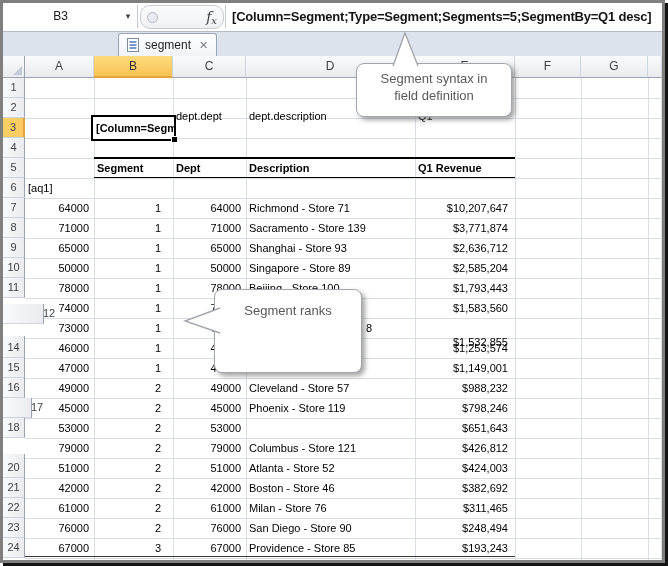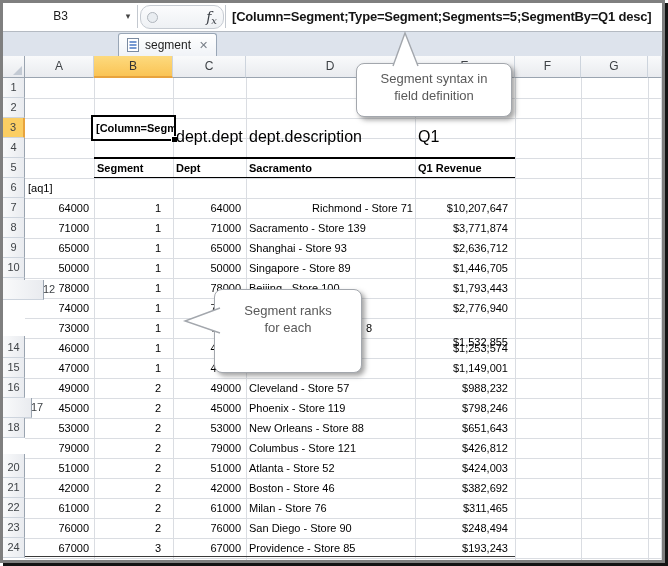--- a/index.html
+++ b/index.html
@@ -49,21 +49,21 @@
   .colhdr.sel{background:linear-gradient(#fdda7e,#fac455);border-bottom:2px solid #e8a33d;color:#333;}
   .rowhdr{position:absolute;left:0;width:22px;height:20px;box-sizing:border-box;z-index:3;
           background:linear-gradient(to right,#f9fafb,#e9ebef);border-right:1px solid #9aa4b0;
           border-bottom:1px solid #cdd4dd;font-size:11px;text-align:center;line-height:19px;color:#3f4347;}
   .rowhdr.sel{background:#fbce63;border-right:2px solid #e8a33d;}
   .vline{position:absolute;top:22px;width:1px;height:482px;background:#dadde2;z-index:0;}
   .hline{position:absolute;left:22px;width:637px;height:1px;background:#dadde2;z-index:0;}
   .c{position:absolute;height:20px;line-height:20px;font-size:11px;color:#000;z-index:2;}
   .num{text-align:right;}
   .txt{text-align:left;white-space:nowrap;overflow:hidden;}
-  .r3cell{position:absolute;top:71px;height:20px;line-height:20px;font-size:16px;z-index:2;white-space:nowrap;}
+  .r3cell{position:absolute;top:50px;height:20px;line-height:20px;font-size:11px;z-index:2;white-space:nowrap;}
   .r5cell{position:absolute;top:102px;height:20px;line-height:20px;font-size:11px;font-weight:bold;z-index:2;white-space:nowrap;}
   .r5bt{position:absolute;left:91px;top:101px;width:421px;height:2px;background:#000;z-index:3;}
   .r5bb{position:absolute;left:91px;top:121px;width:421px;height:1px;background:#000;z-index:3;}
   .botline{position:absolute;left:22px;top:500px;width:490px;height:1px;background:#3a3a3a;z-index:3;}
   .a6{position:absolute;left:25px;top:122px;height:20px;line-height:20px;font-size:11px;z-index:2;}
 
   .sel-box{position:absolute;left:88px;top:59px;width:85px;height:26px;box-sizing:border-box;
            border:2px solid #000;background:#fff;z-index:4;overflow:visible;}
   .sel-text{display:block;height:22px;line-height:22px;font-size:11px;font-weight:bold;
             padding-left:3px;white-space:nowrap;overflow:hidden;}
@@ -122,21 +122,21 @@
 
     <div class="sel-box">
       <span class="sel-text">[Column=Segment;Type=Segment;Segments=5;SegmentBy=Q1 desc]</span>
       <div class="sel-handle"></div>
     </div>
 
     <div class="r5bt"></div>
     <div class="r5bb"></div>
     <div class="r5cell" style="left:94px;">Segment</div>
     <div class="r5cell" style="left:173px;">Dept</div>
-    <div class="r5cell" style="left:246px;">Sacramento</div>
+    <div class="r5cell" style="left:246px;">Description</div>
     <div class="r5cell" style="left:415px;">Q1 Revenue</div>
 
     <div class="a6">[aq1]</div>
 
     <div class="botline"></div>
   <div class="vline" style="left: 91px;"></div>
         <div class="vline" style="left: 170px;"></div>
         <div class="vline" style="left: 243px;"></div>
         <div class="vline" style="left: 412px;"></div>
         <div class="vline" style="left: 512px;"></div>
@@ -179,62 +179,62 @@
         <div class="rowhdr" style="top: 42px;">2</div>
         <div class="rowhdr sel" style="top: 62px;">3</div>
         <div class="rowhdr" style="top: 82px;">4</div>
         <div class="rowhdr" style="top: 102px;">5</div>
         <div class="rowhdr" style="top: 122px;">6</div>
         <div class="rowhdr" style="top: 142px;">7</div>
         <div class="rowhdr" style="top: 162px;">8</div>
         <div class="rowhdr" style="top: 182px;">9</div>
         <div class="rowhdr" style="top: 202px;">10</div>
         <div class="rowhdr" style="top: 222px;">11</div>
-        <div class="rowhdr" style="top: 224px; padding-left: 40px;">12</div>
+        <div class="rowhdr" style="top: 248px; padding-left: 40px;">12</div>
         <div class="rowhdr" style="top: 262px; margin-top: 18px;">13</div>
         <div class="rowhdr" style="top: 282px;">14</div>
         <div class="rowhdr" style="top: 302px;">15</div>
         <div class="rowhdr" style="top: 322px;">16</div>
         <div class="rowhdr" style="top: 342px; padding-left: 28px;">17</div>
         <div class="rowhdr" style="top: 362px;">18</div>
         <div class="rowhdr" style="top: 382px; margin-top: 16px;">19</div>
         <div class="rowhdr" style="top: 402px;">20</div>
         <div class="rowhdr" style="top: 422px;">21</div>
         <div class="rowhdr" style="top: 442px;">22</div>
         <div class="rowhdr" style="top: 462px;">23</div>
         <div class="rowhdr" style="top: 482px;">24</div>
         <div class="c num" style="left: 22px; width: 64px; top: 142px;">64000</div>
         <div class="c num" style="left: 91px; width: 67px; top: 142px;">1</div>
         <div class="c num" style="left: 170px; width: 68px; top: 142px;">64000</div>
-        <div class="c txt" style="left: 246px; width: 164px; top: 142px; text-align: right;">Richmond - Store 71</div>
+        <div class="c txt" style="left: 246px; width: 164px; top: 142px;">Richmond - Store 71</div>
         <div class="c num" style="left: 412px; width: 93px; top: 142px;">$10,207,647</div>
         <div class="c num" style="left: 22px; width: 64px; top: 162px;">71000</div>
         <div class="c num" style="left: 91px; width: 67px; top: 162px;">1</div>
         <div class="c num" style="left: 170px; width: 68px; top: 162px;">71000</div>
         <div class="c txt" style="left: 246px; width: 164px; top: 162px;">Sacramento - Store 139</div>
         <div class="c num" style="left: 412px; width: 93px; top: 162px;">$3,771,874</div>
         <div class="c num" style="left: 22px; width: 64px; top: 182px;">65000</div>
         <div class="c num" style="left: 91px; width: 67px; top: 182px;">1</div>
         <div class="c num" style="left: 170px; width: 68px; top: 182px;">65000</div>
         <div class="c txt" style="left: 246px; width: 164px; top: 182px;">Shanghai - Store 93</div>
         <div class="c num" style="left: 412px; width: 93px; top: 182px;">$2,636,712</div>
         <div class="c num" style="left: 22px; width: 64px; top: 202px;">50000</div>
         <div class="c num" style="left: 91px; width: 67px; top: 202px;">1</div>
         <div class="c num" style="left: 170px; width: 68px; top: 202px;">50000</div>
         <div class="c txt" style="left: 246px; width: 164px; top: 202px;">Singapore - Store 89</div>
-        <div class="c num" style="left: 412px; width: 93px; top: 202px;">$1,446,705</div>
+        <div class="c num" style="left: 412px; width: 93px; top: 202px;">$2,585,204</div>
         <div class="c num" style="left: 22px; width: 64px; top: 222px;">78000</div>
         <div class="c num" style="left: 91px; width: 67px; top: 222px;">1</div>
         <div class="c num" style="left: 170px; width: 68px; top: 222px;">78000</div>
         <div class="c txt" style="left: 246px; width: 164px; top: 222px;">Beijing - Store 100</div>
         <div class="c num" style="left: 412px; width: 93px; top: 222px;">$1,793,443</div>
         <div class="c num" style="left: 22px; width: 64px; top: 242px;">74000</div>
         <div class="c num" style="left: 91px; width: 67px; top: 242px;">1</div>
         <div class="c num" style="left: 170px; width: 68px; top: 242px;">74000</div>
-        <div class="c num" style="left: 412px; width: 93px; top: 242px;">$2,776,940</div>
+        <div class="c num" style="left: 412px; width: 93px; top: 242px;">$1,583,560</div>
         <div class="c num" style="left: 22px; width: 64px; top: 262px;">73000</div>
         <div class="c num" style="left: 91px; width: 67px; top: 262px;">1</div>
         <div class="c num" style="left: 170px; width: 68px; top: 262px;">73000</div>
         <div class="c txt" style="left: 363px; width: 40px; top: 262px;">8</div>
         <div class="c num" style="left: 412px; width: 93px; top: 276px;">$1,532,855</div>
         <div class="c num" style="left: 22px; width: 64px; top: 282px;">46000</div>
         <div class="c num" style="left: 91px; width: 67px; top: 282px;">1</div>
         <div class="c num" style="left: 170px; width: 68px; top: 282px;">46000</div>
         <div class="c num" style="left: 412px; width: 93px; top: 282px;">$1,253,574</div>
         <div class="c num" style="left: 22px; width: 64px; top: 302px;">47000</div>
@@ -248,21 +248,20 @@
         <div class="c txt" style="left: 246px; width: 164px; top: 322px;">Cleveland - Store 57</div>
         <div class="c num" style="left: 412px; width: 93px; top: 322px;">$988,232</div>
         <div class="c num" style="left: 22px; width: 64px; top: 342px;">45000</div>
         <div class="c num" style="left: 91px; width: 67px; top: 342px;">2</div>
         <div class="c num" style="left: 170px; width: 68px; top: 342px;">45000</div>
         <div class="c txt" style="left: 246px; width: 164px; top: 342px;">Phoenix - Store 119</div>
         <div class="c num" style="left: 412px; width: 93px; top: 342px;">$798,246</div>
         <div class="c num" style="left: 22px; width: 64px; top: 362px;">53000</div>
         <div class="c num" style="left: 91px; width: 67px; top: 362px;">2</div>
         <div class="c num" style="left: 170px; width: 68px; top: 362px;">53000</div>
-        <div class="c txt" style="left: 246px; width: 164px; top: 362px;">New Orleans - Store 88</div>
         <div class="c num" style="left: 412px; width: 93px; top: 362px;">$651,643</div>
         <div class="c num" style="left: 22px; width: 64px; top: 382px;">79000</div>
         <div class="c num" style="left: 91px; width: 67px; top: 382px;">2</div>
         <div class="c num" style="left: 170px; width: 68px; top: 382px;">79000</div>
         <div class="c txt" style="left: 246px; width: 164px; top: 382px;">Columbus - Store 121</div>
         <div class="c num" style="left: 412px; width: 93px; top: 382px;">$426,812</div>
         <div class="c num" style="left: 22px; width: 64px; top: 402px;">51000</div>
         <div class="c num" style="left: 91px; width: 67px; top: 402px;">2</div>
         <div class="c num" style="left: 170px; width: 68px; top: 402px;">51000</div>
         <div class="c txt" style="left: 246px; width: 164px; top: 402px;">Atlanta - Store 52</div>
@@ -295,17 +294,16 @@
   <div class="callout co-syntax">
     <div>Segment syntax in</div>
     <div>field definition</div>
   </div>
 
   <svg class="tail tail-left" width="40" height="30" viewBox="0 0 40 30">
     <path d="M38 2 L3 15 L38 27" fill="#ffffff" stroke="#a3a7ad" stroke-width="1.4"></path>
   </svg>
   <div class="callout co-ranks">
     <div>Segment ranks</div>
-    <div>for each</div>
   </div>
 
 </div>
 </div>
 
 </body></html>

